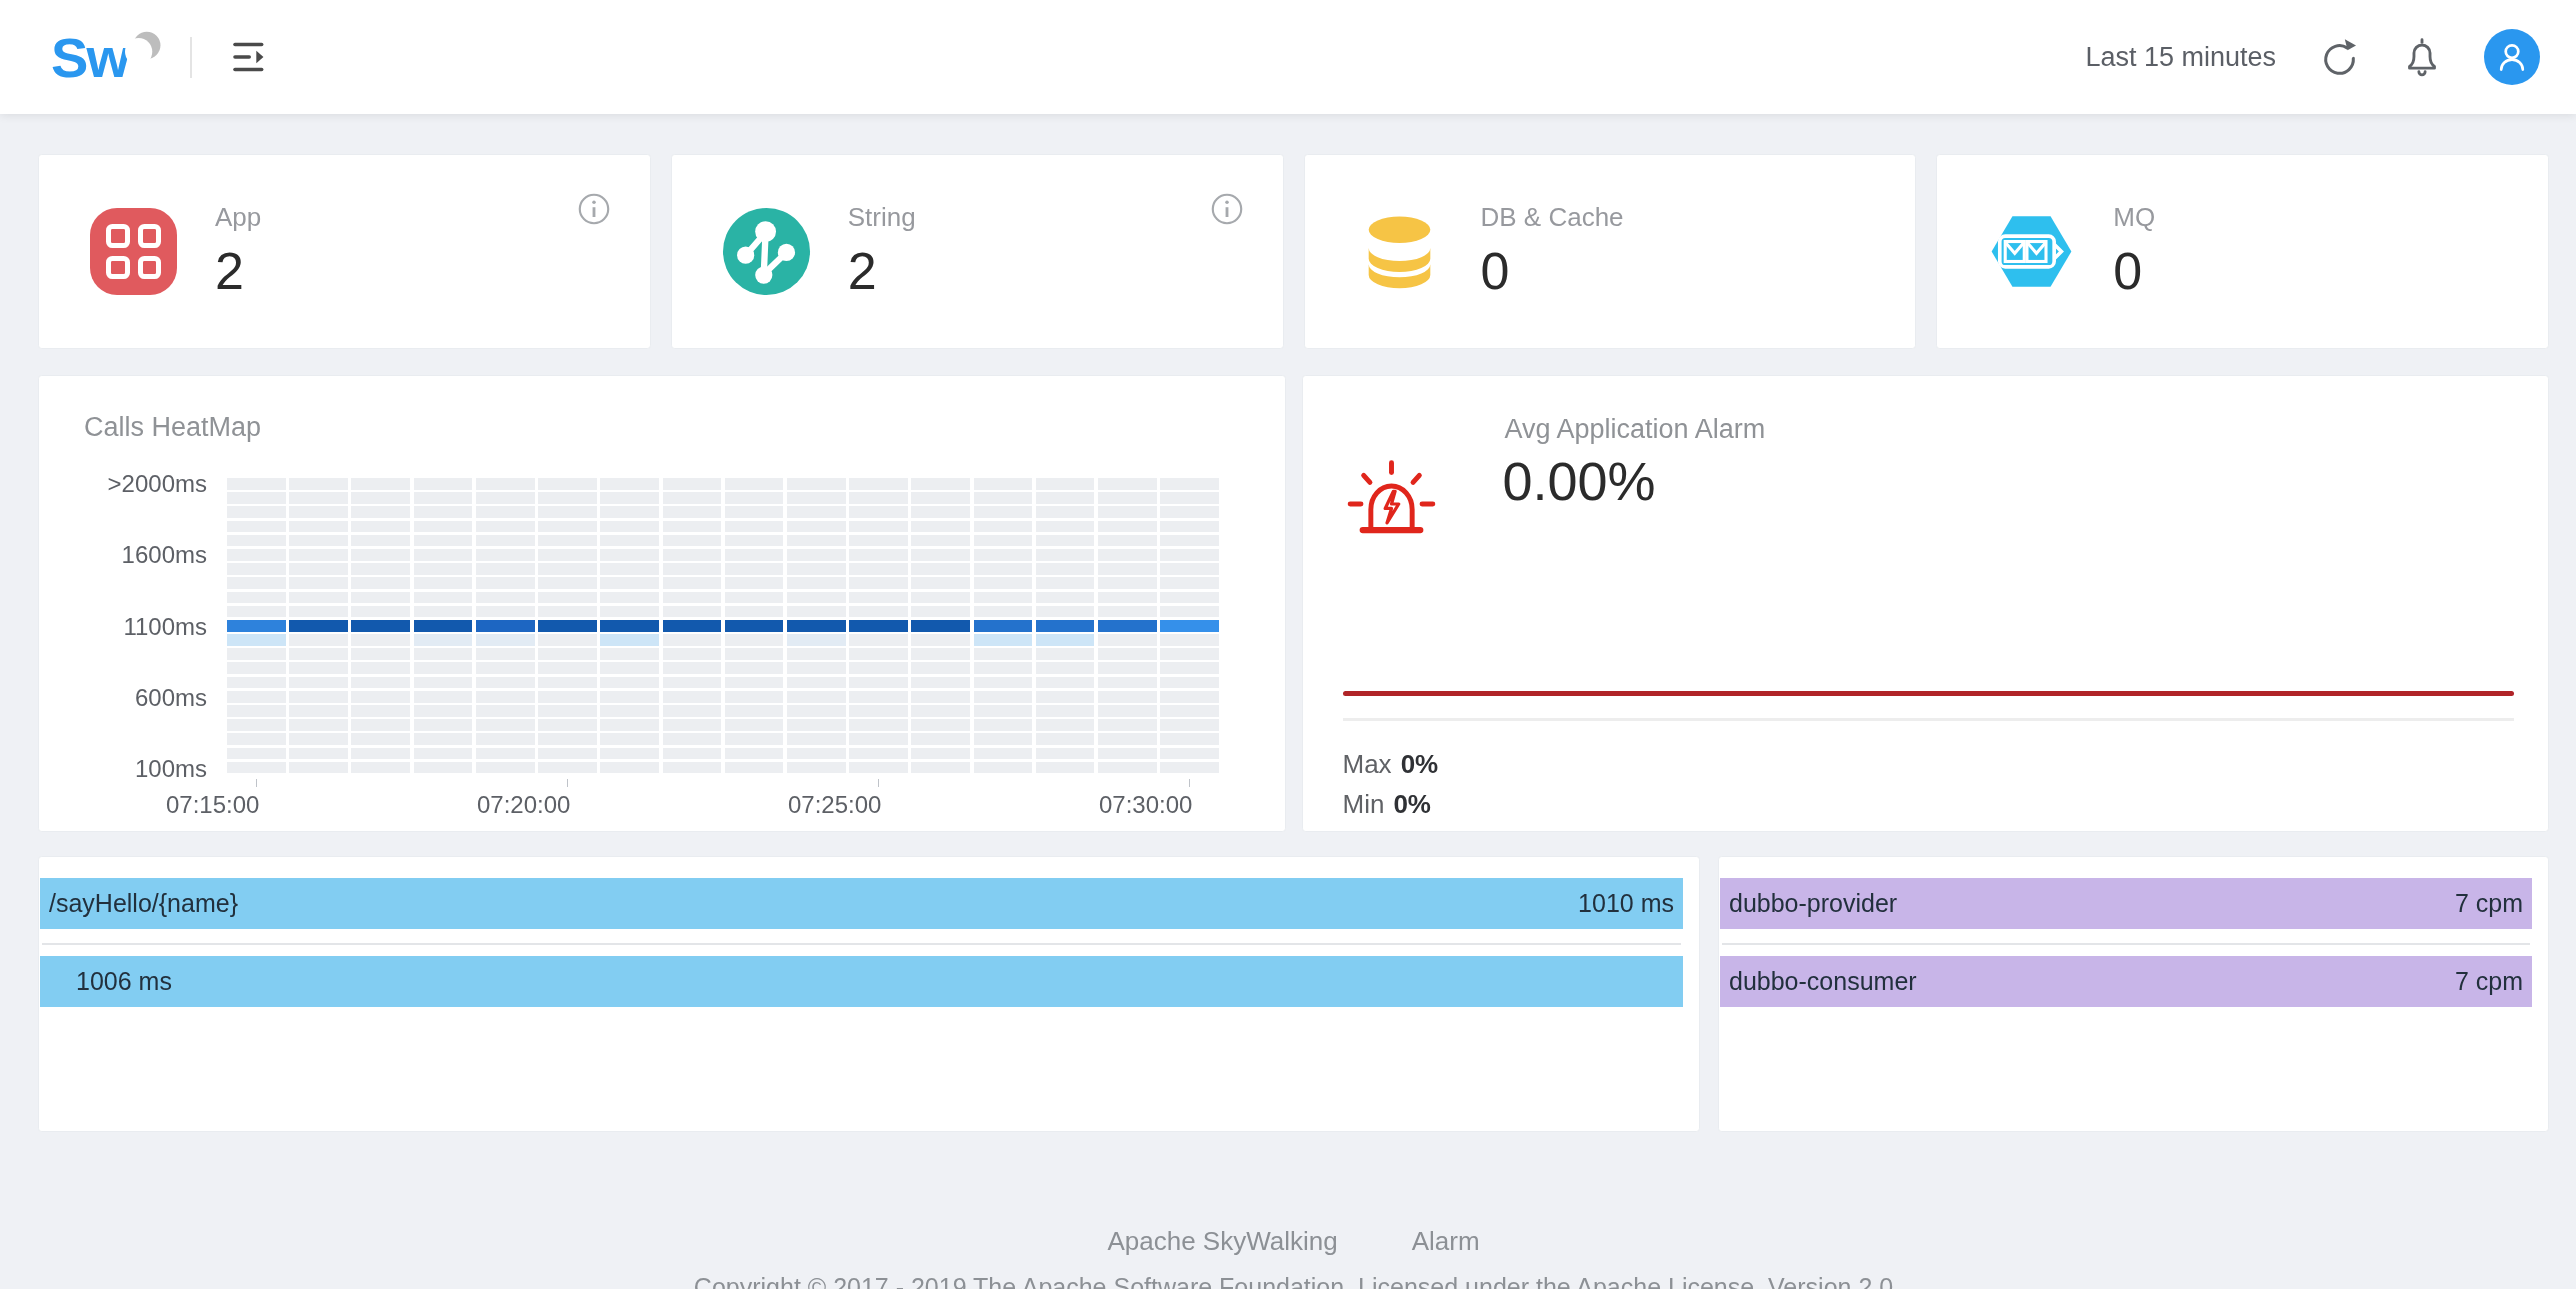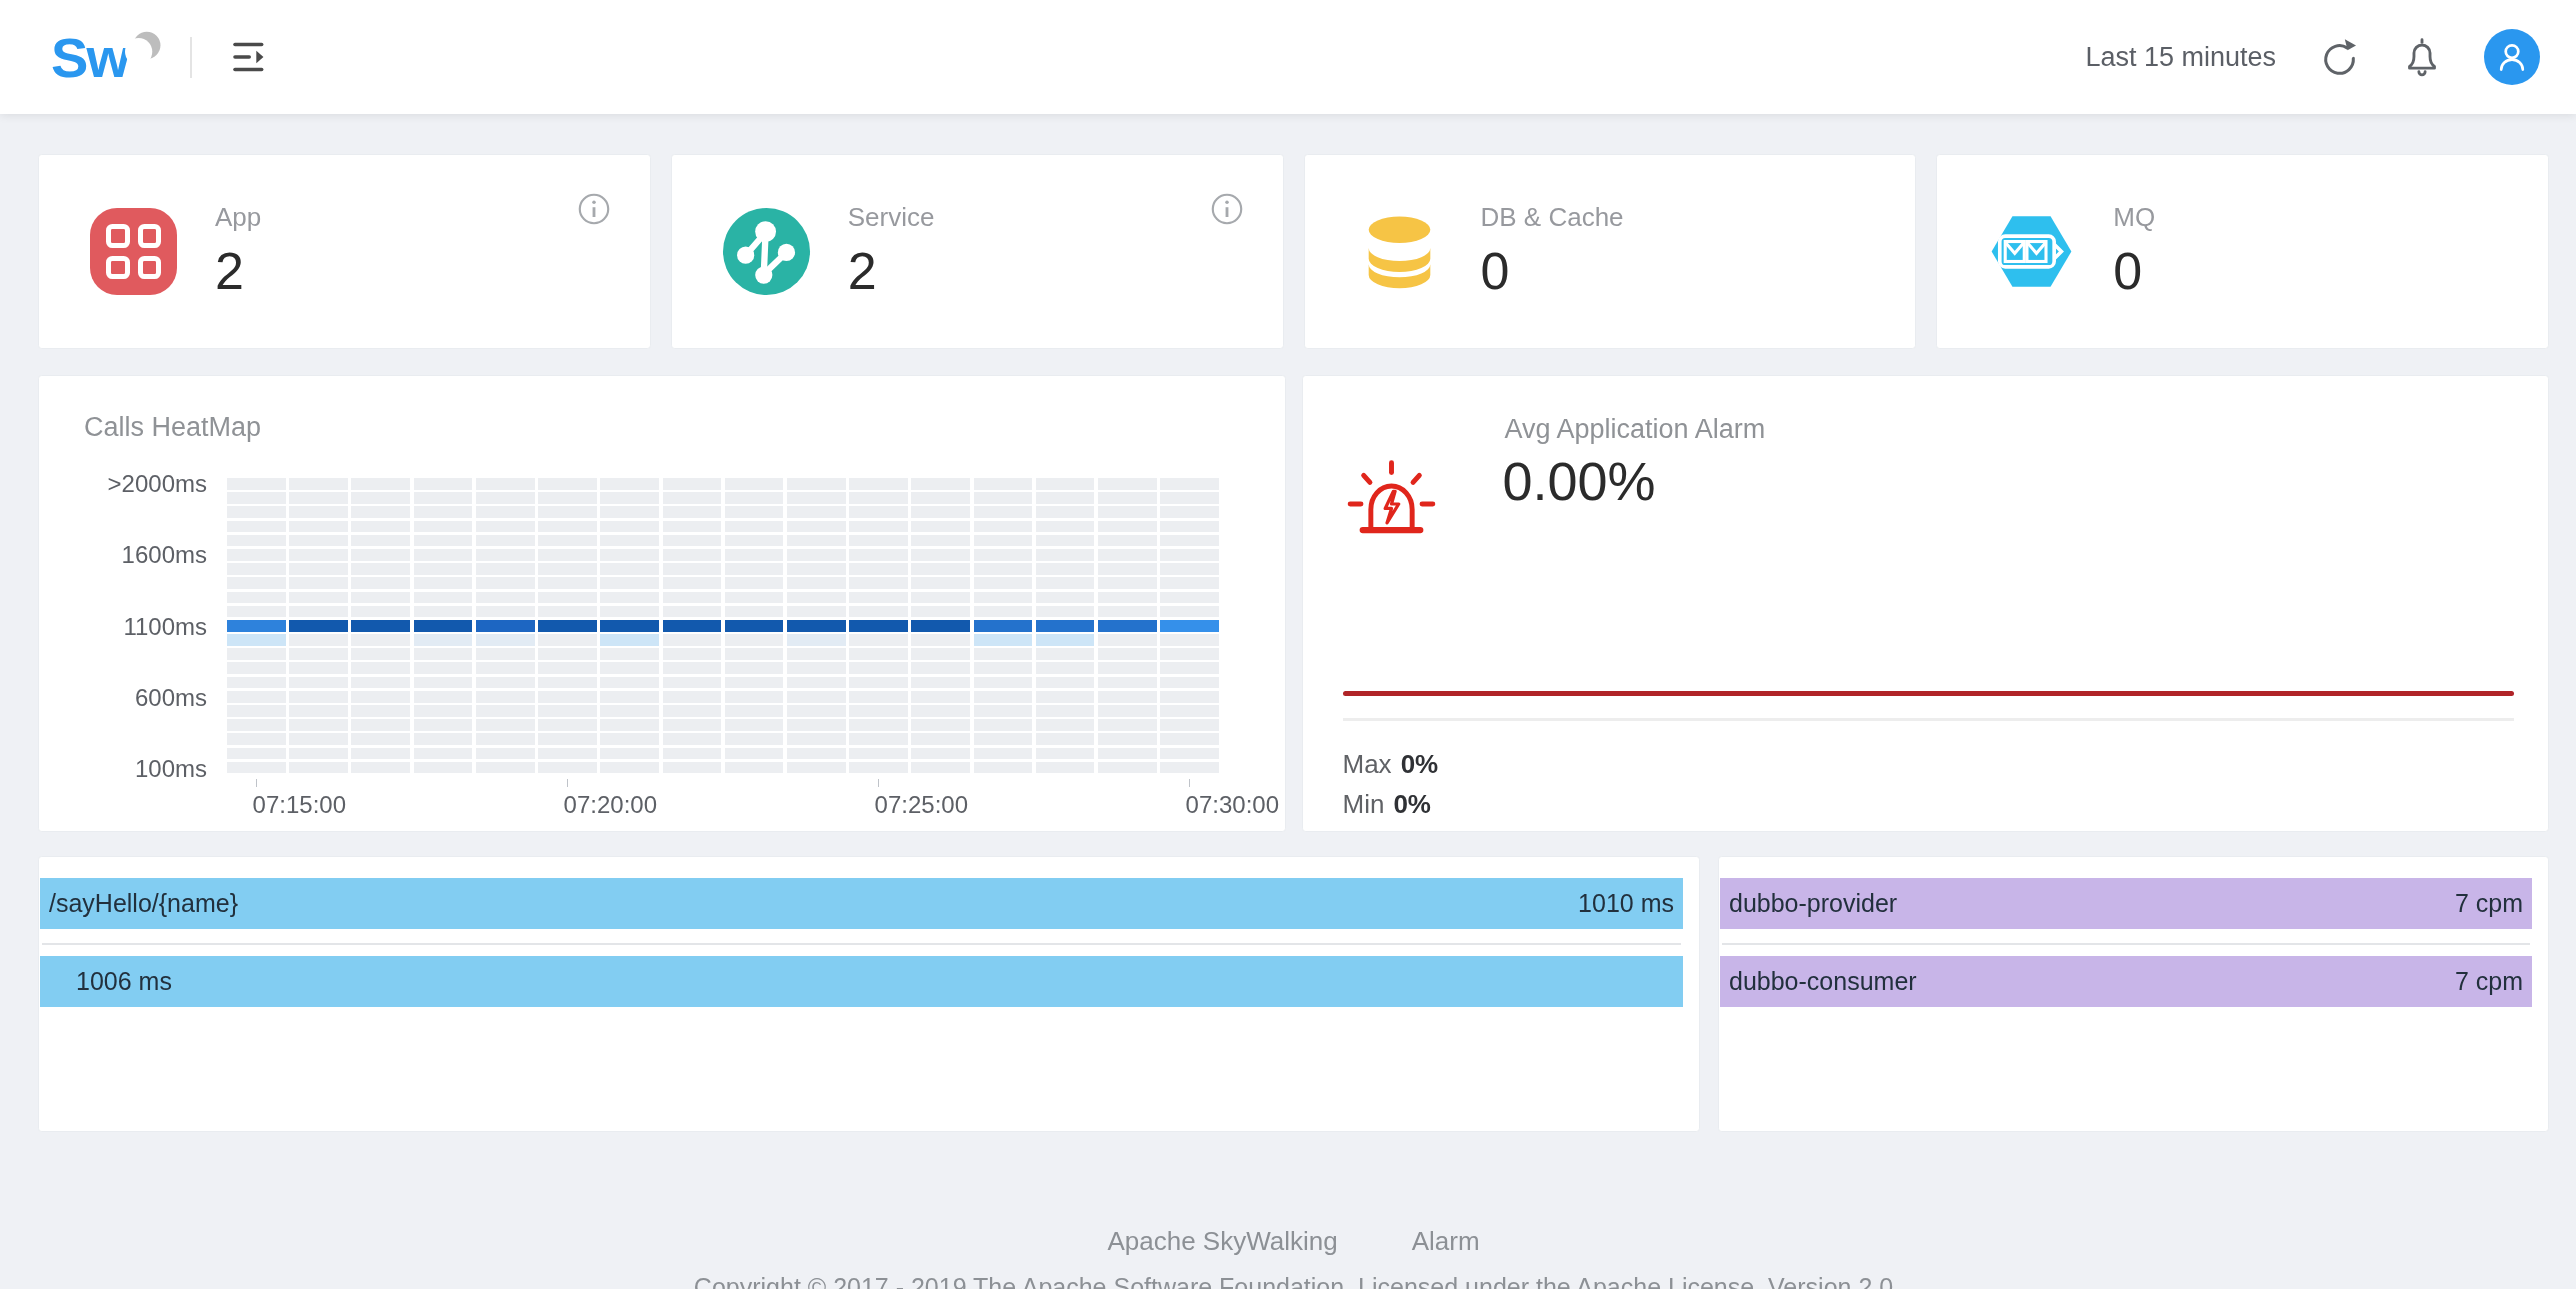--- a/index.html
+++ b/index.html
@@ -43,21 +43,21 @@
   .row2 { display:grid; grid-template-columns:1fr 1fr; gap:16px; margin-top:26px; }
   .hm-panel, .alarm-panel { height:457px; position:relative; }
   .hm-title { position:absolute; left:45px; top:36px; font-size:27px; color:#8f9296; }
   .hm-area { position:absolute; inset:0; }
   .hm-grid { position:absolute; left:188px; top:102px; width:992px; }
   .hm-row { display:flex; gap:3.6px; height:11.7px; margin-bottom:2.5px; }
   .hm-cell { flex:1; }
   .hm-ylabel { position:absolute; left:0; width:168px; text-align:right;
                font-size:24px; color:#5d6066; line-height:23.5px; }
   .hm-tick { position:absolute; top:403px; height:8px; width:0; border-left:1.8px solid #bfc3c9; }
-  .hm-xlabel { position:absolute; top:415px; width:180px; text-align:right;
+  .hm-xlabel { position:absolute; top:415px; width:180px; text-align:left;
                font-size:24px; color:#5d6066; }
 
   .alarm-title { position:absolute; left:202px; top:38px; font-size:27px; color:#8f9296; }
   .alarm-value { position:absolute; left:200px; top:74px; font-size:54px; color:#2b2b2b; }
   .alarm-icon { position:absolute; left:40px; top:81px; }
   .alarm-line { position:absolute; left:40px; right:34px; top:315px; height:4.5px; border-radius:2.7px; }
   .alarm-base { position:absolute; left:40px; right:34px; top:342px; height:2.7px; background:#ededed; }
   .alarm-stat { position:absolute; left:40px; font-size:26px; color:#606266; }
   .alarm-stat b { color:#2f3135; font-weight:700; margin-left:9px; }
   .alarm-max { top:373px; } .alarm-min { top:413px; }
@@ -158,21 +158,21 @@
             <line x1="47" y1="27" x2="45" y2="73"></line>
             <line x1="45" y1="73" x2="69" y2="50"></line>
           </g>
           <circle cx="47" cy="26" r="11.5" fill="#ffffff"></circle>
           <circle cx="25" cy="52" r="9.5" fill="#ffffff"></circle>
           <circle cx="70" cy="49" r="9.5" fill="#ffffff"></circle>
           <circle cx="45" cy="74" r="9.5" fill="#ffffff"></circle>
         </svg>
       </span>
       <div>
-        <div class="card-label">Service</div>
+        <div class="card-label">String</div>
         <div class="card-value">2</div>
       </div>
       <span class="info">
         <svg width="32" height="32" viewBox="0 0 36 36" fill="none" stroke="#a6a9ad" stroke-width="2.4">
           <circle cx="18" cy="18" r="16"></circle>
           <line x1="18" y1="16" x2="18" y2="27" stroke-width="3.2"></line>
           <circle cx="18" cy="10.5" r="2" fill="#a6a9ad" stroke="none"></circle>
         </svg>
       </span>
     </div>

